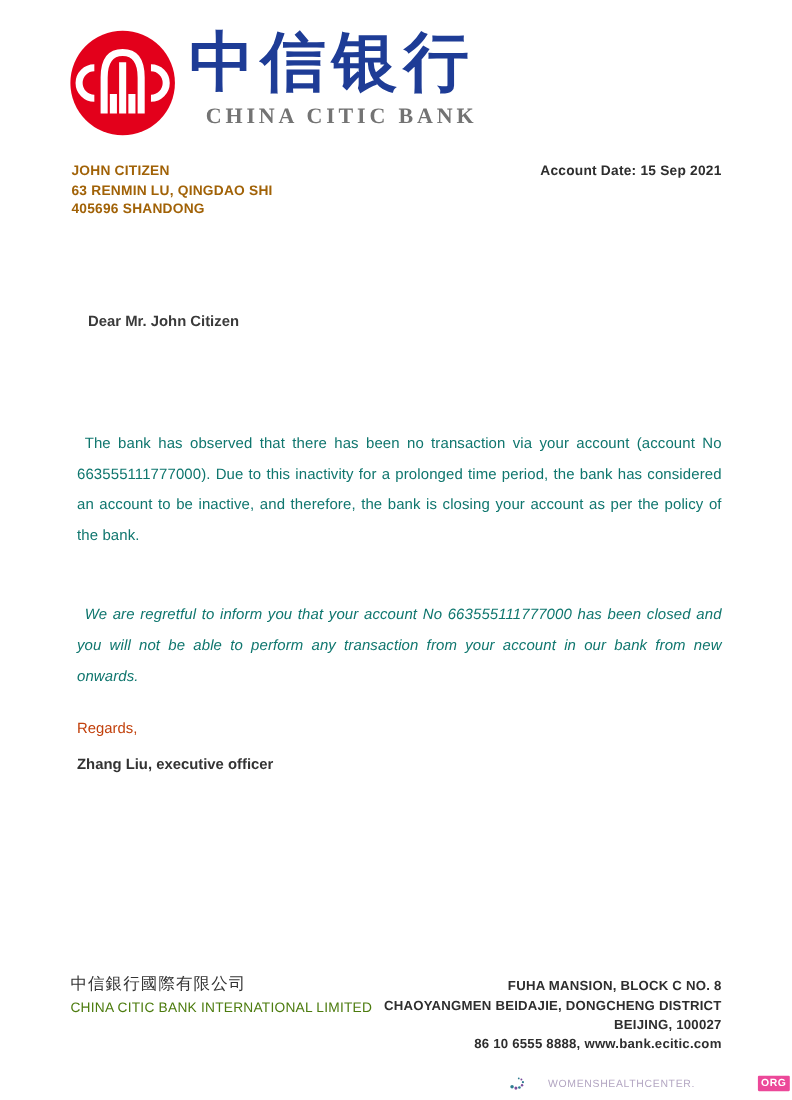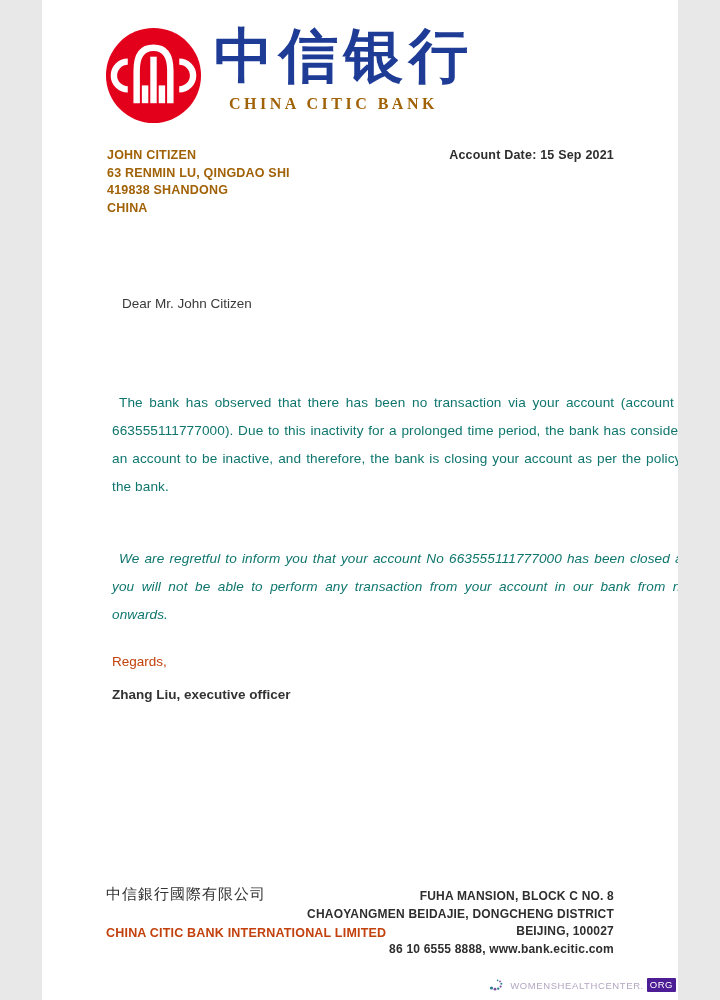--- a/index.html
+++ b/index.html
@@ -1,74 +1,74 @@
 <!DOCTYPE html>
 <html><head>
 <meta charset="utf-8">
 <style>
   html,body{margin:0;padding:0;background:#e8e8e8;}
   .page{
     position:relative;
-    width:636px;height:1000px;
+    width:720px;height:1000px;
     background:#ffffff;
     margin:0 auto;
     font-family:"Liberation Sans", sans-serif;
     color:#3a3a3a;
     overflow:hidden;
   }
   
   .logo-mark{position:absolute;left:62px;top:26px;width:99px;height:99px;}
   .logo-cn{
     position:absolute;left:172px;top:24px;width:280px;
     font-family:"DejaVu Sans", sans-serif;
     font-size:59px;font-weight:700;color:#1e3c96;
     letter-spacing:6px;white-space:nowrap;line-height:1.1;
   }
   .logo-en{
     position:absolute;left:187px;top:95px;width:260px;
     font-family:"Liberation Serif", serif;
-    font-size:16px;font-weight:700;color:#a16207;
+    font-size:20px;font-weight:700;color:#737373;
     letter-spacing:3.5px;white-space:nowrap;
   }
   
   .recipient{position:absolute;left:65px;top:147px;font-size:12.5px;font-weight:700;color:#a16207;line-height:17.5px;letter-spacing:0.2px;}
   .acct-date{position:absolute;right:64px;top:148px;font-size:12.5px;color:#2e2e2e;letter-spacing:0.2px;}
   .acct-date .lbl{font-weight:700;}
   .acct-date .val{font-weight:700;}
   
-  .salutation{position:absolute;left:80px;top:296px;font-size:13.5px;color:#3a3a3a;}
+  .salutation{position:absolute;left:80px;top:284px;font-size:13.5px;color:#3a3a3a;font-weight:bold;}
   .para{
     position:absolute;left:70px;width:586px;
     font-size:13.6px;line-height:28px;color:#0f766e;
     text-align:justify;text-indent:7px;letter-spacing:0.1px;
   }
   .para1{top:375px;}
   .para2{top:531px;font-style:italic;}
   .regards{position:absolute;left:70px;top:654px;font-size:13.5px;color:#c2410c;text-align:center;}
   .signature{position:absolute;left:70px;top:687px;font-size:13.5px;font-weight:600;color:#333333;}
   
   .footer-left{position:absolute;left:64px;top:885px;}
   .footer-cn{font-family:Liberation Serif, serif;font-size:15px;color:#333333;letter-spacing:1px;}
-  .footer-en{margin-top:22px;font-size:12.5px;font-weight:700;color:#c2410c;letter-spacing:0.2px;}
+  .footer-en{margin-top:5px;font-size:12.5px;font-weight:400;color:#4d7c0f;letter-spacing:0.2px;}
   .footer-right{
     position:absolute;right:64px;top:888px;
     text-align:right;font-size:12px;font-weight:700;color:#2e2e2e;
     line-height:17.5px;letter-spacing:0.2px;
   }
   
   .watermark{
     position:absolute;right:2px;top:976px;
-    display:flex;align-items:center;gap:3px;
+    display:flex;align-items:center;gap:17px;
     font-size:9.5px;letter-spacing:0.6px;
   }
   .wm-text{color:#b3a6c2;}
   .wm-badge{
-    background:#4c1d95;color:#ffffff;
-    font-weight:400;font-size:9.5px;
-    padding:1px 3px 2px 3px;border-radius:1px;letter-spacing:0.5px;
+    background:#ec4899;color:#ffffff;
+    font-weight:700;font-size:9.5px;
+    padding:1px 3px 2px 3px;border-radius:1px;letter-spacing:0.5px;margin-left:40px;
   }
   .wm-dots{width:18px;height:18px;}
 </style>
 </head>
 <body>
 
 <div class="page">
 
   <div class="logo-mark">
     <svg viewBox="0 0 100 100" width="99" height="99" aria-hidden="true">
@@ -82,22 +82,21 @@
         <path d="M58.5,60 V78"></path>
       </g>
     </svg>
   </div>
   <div class="logo-cn">中信银行</div>
   <div class="logo-en">CHINA CITIC BANK</div>
 
   <div class="recipient">
     <div>JOHN CITIZEN</div>
     <div>63 RENMIN LU, QINGDAO SHI</div>
-    <div>419838 SHANDONG</div>
-    <div>CHINA</div>
+    <div>405696 SHANDONG</div>
   </div>
 
   <div class="acct-date">
     <span class="lbl">Account Date:</span>
     <span> </span>
     <span class="val">15 Sep 2021</span>
   </div>
 
   <div class="salutation">Dear Mr. John Citizen</div>
 

